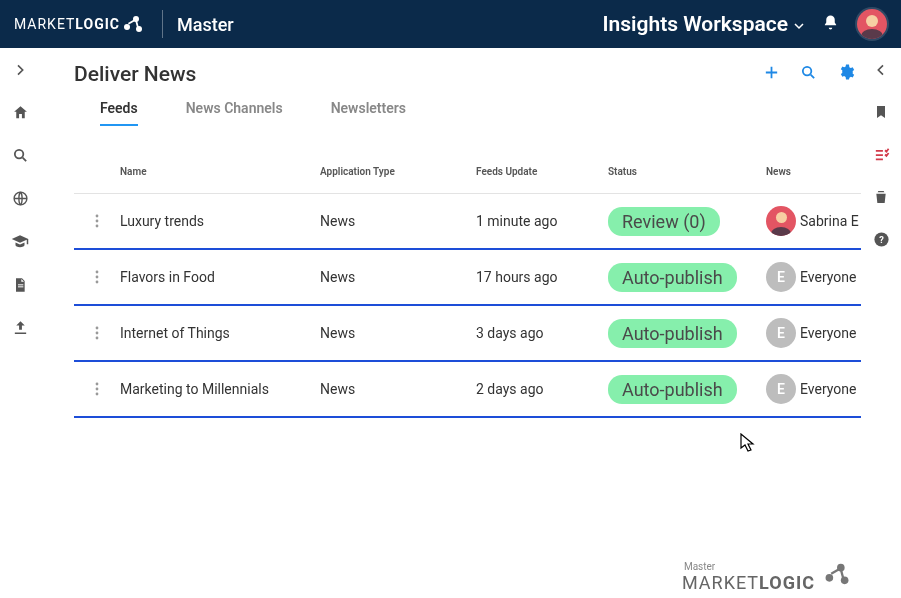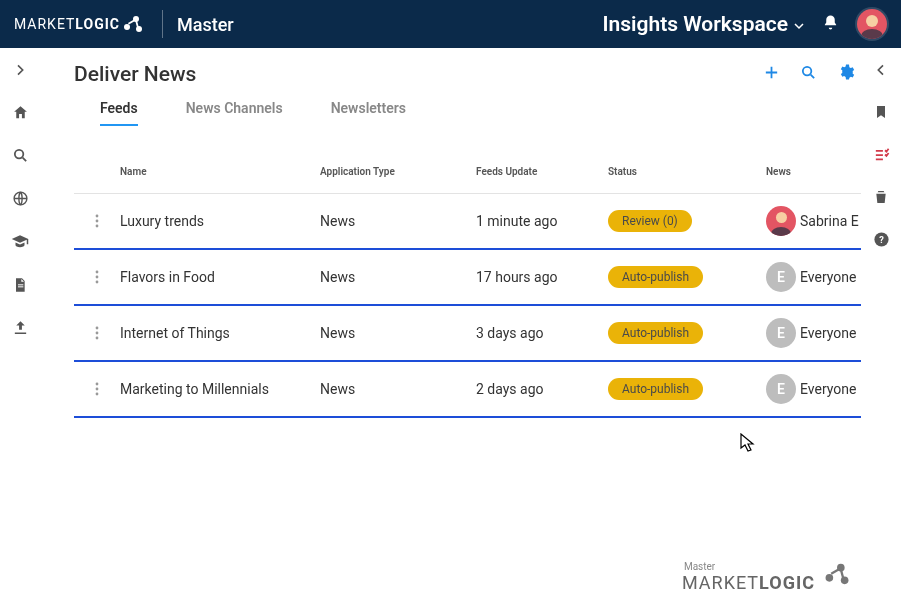--- a/index.html
+++ b/index.html
@@ -143,23 +143,23 @@
   padding: 12px 0;
   border-bottom: 2px solid #1d4ed8;
   font-size: 14px;
   color: #333;
 }
 .menu-cell {
   display: flex; justify-content: center; color: #999; cursor: pointer;
 }
 .status-pill {
   display: inline-block;
-  background: #eab308;
+  background: #86efac;
   color: #4a4a4a;
-  font-size: 12px;
+  font-size: 18px;
   padding: 4px 14px;
   border-radius: 14px;
 }
 .team-cell {
   display: flex; align-items: center; gap: 4px;
   white-space: nowrap;
   overflow: hidden;
 }
 .team-avatar {
   width: 30px; height: 30px; border-radius: 50%;

